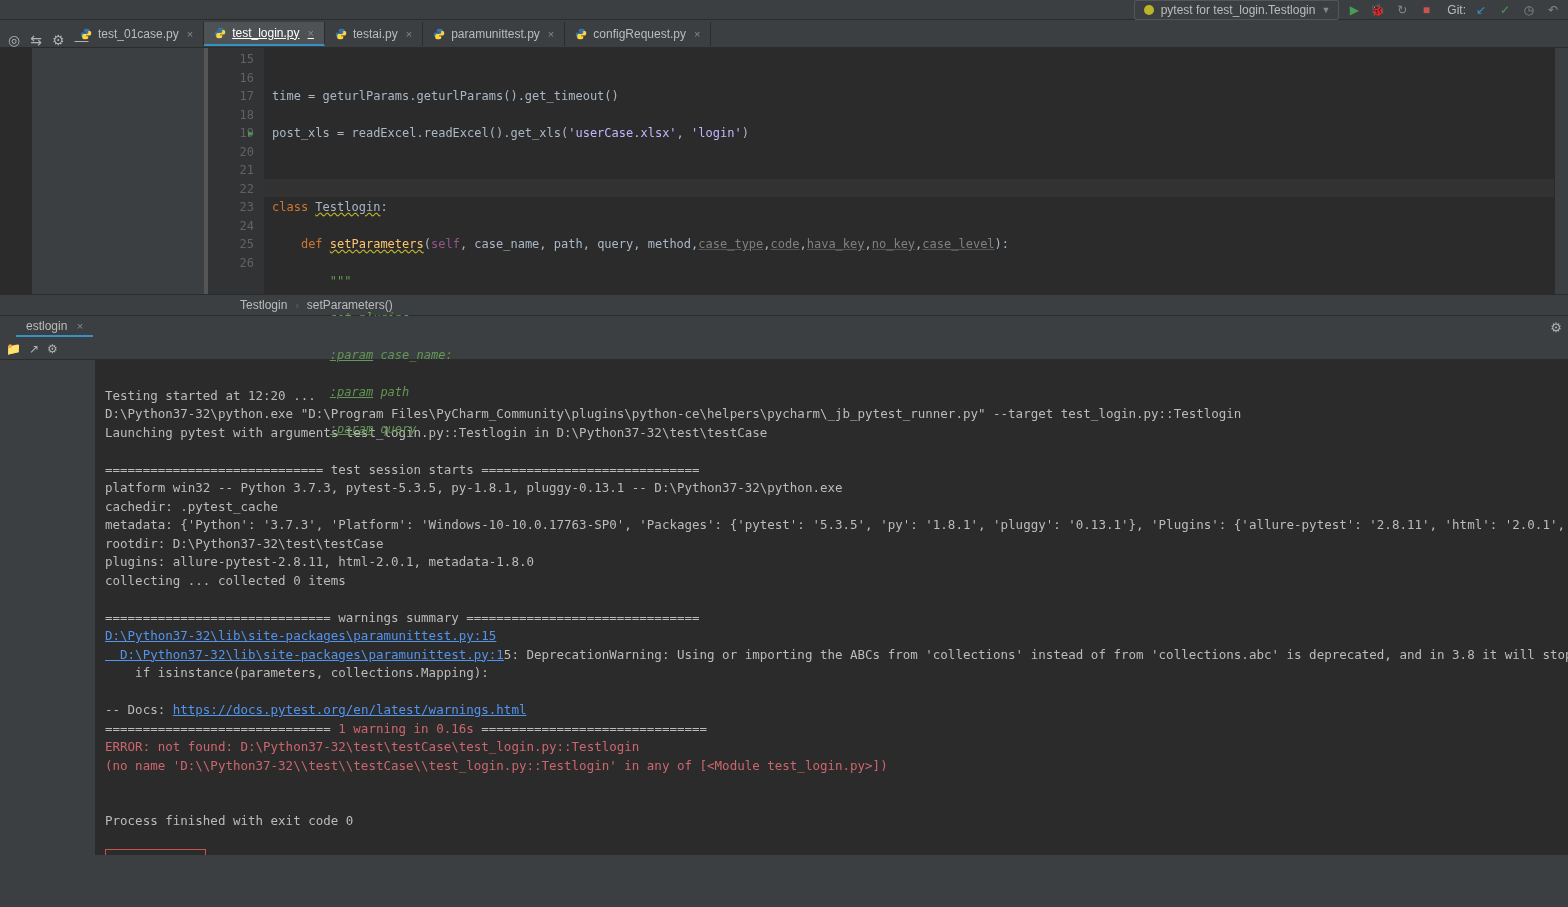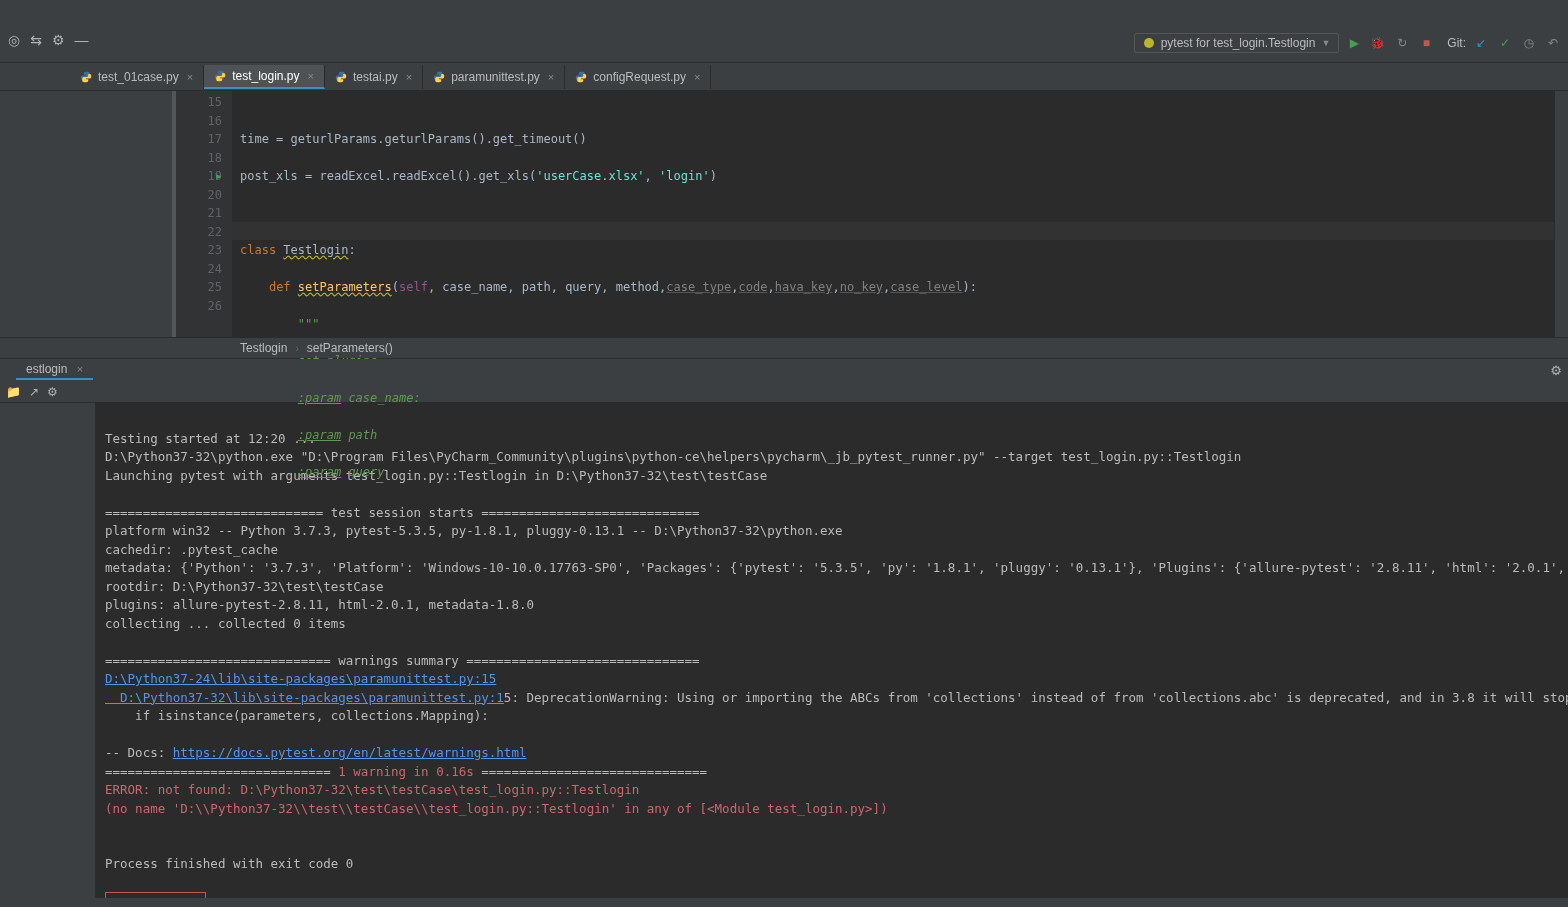--- a/index.html
+++ b/index.html
@@ -1,39 +1,39 @@
 <!DOCTYPE html>
 <html><head>
 <meta charset="utf-8">
 <style>
 * { margin:0; padding:0; box-sizing:border-box; }
 body { background:#3c3f41; color:#bbb; font-family:"Segoe UI",Arial,sans-serif; font-size:12px; width:1568px; height:907px; overflow:hidden; position:relative; }
-.topbar { height:39px; background:#3c3f41; display:flex; align-items:center; padding:0 6px; gap:6px; border-bottom:1px solid #2b2b2b;margin-top:24px; }
+.topbar { height:20px; background:#3c3f41; display:flex; align-items:center; padding:0 6px; gap:6px; border-bottom:1px solid #2b2b2b; }
 .topbar .spacer { flex:1; }
 .run-config { background:#3c3f41; border:1px solid #555; padding:1px 8px; display:flex; align-items:center; gap:6px; border-radius:2px; height:20px; }
 .run-config .dd { color:#888; font-size:9px; }
 .tbtn { width:18px; height:18px; display:flex; align-items:center; justify-content:center; cursor:pointer; }
 .play { color:#499c54; } .bug { color:#499c54; } .stop { color:#c75450; }
 .git-label { color:#bbb; margin-left:6px; }
 .pull { color:#3592c4; } .push { color:#499c54; }
 .tab-row { height:28px; background:#3c3f41; display:flex; align-items:center; padding-left:70px; border-bottom:1px solid #2b2b2b; }
 .tool-icons { position:absolute; left:0; top:28px; display:flex; gap:10px; padding:4px 8px; }
 .tool-icons .ico { color:#afb1b3; cursor:pointer; font-size:14px; }
 .ftab { height:24px; background:#3c3f41; display:flex; align-items:center; padding:0 10px; gap:6px; border-right:1px solid #2b2b2b; cursor:pointer; color:#bbb; }
-.ftab.active { background:#4e5254; border-bottom:2px solid #3592c4; color:#fff; }
+.ftab.active { background:#4e5254; border-bottom:2px solid #3592c4; color:#fff;text-decoration:underline; }
 .ftab .pyico { width:12px; height:12px; }
 .ftab .close { color:#888; font-size:11px; margin-left:2px; }
-.editor-area { display:flex; height:246px; background:#2b2b2b; position:relative; }
+.editor-area { display:flex; height:246px; background:#2b2b2b; position:relative;padding-left:32px; }
 .left-bar { width:172px; background:#3c3f41; }
 .gutter { width:56px; background:#313335; text-align:right; padding-right:10px; font-family:Consolas,monospace; font-size:12px; color:#606366; line-height:18.5px; padding-top:2px; position:relative; }
 .gutter .gplay { position:absolute; left:40px; top:76px; color:#499c54; font-size:9px; }
 .gutter-bar { width:4px; background:#555; }
 .code { flex:1; font-family:Consolas,monospace; font-size:12px; line-height:18.5px; padding-top:2px; padding-left:8px; white-space:pre; color:#a9b7c6; position:relative; }
 .code .hl-line { position:absolute; left:0; right:0; top:131px; height:18px; background:#323232; }
-.str { color:#5eead4; } .kw { color:#cc7832; } .fn { color:#ffc66d; } .dec { color:#bbb529; text-decoration:underline; }
+.str { color:#c4b5fd; } .kw { color:#cc7832; } .fn { color:#ffc66d; } .dec { color:#bbb529; text-decoration:underline; }
 .param-self { color:#94558d; } .param { color:#a9b7c6; }
 .comment { color:#808080; font-style:italic; } .doc { color:#629755; font-style:italic; }
 .doc-tag { color:#629755; font-style:italic; text-decoration:underline; }
 .wavy { text-decoration:underline wavy #bbb529; }
 .gray-u { text-decoration:underline; color:#808080; text-decoration-color:#555; }
 .right-scroll { width:14px; background:#3c3f41; border-left:1px solid #2b2b2b; }
 .breadcrumb { height:22px; background:#3c3f41; display:flex; align-items:center; padding-left:240px; gap:8px; font-size:12px; color:#bbb; border-top:1px solid #2b2b2b; border-bottom:1px solid #2b2b2b; }
 .breadcrumb .sep { color:#666; font-size:10px; }
 .panel-tab-row { height:22px; background:#3c3f41; display:flex; align-items:center; }
 .panel-tab { padding:2px 10px; border-bottom:2px solid #3592c4; cursor:pointer; }
@@ -182,21 +182,21 @@
 <span></span>
 <span>============================= test session starts =============================</span>
 <span>platform win32 -- Python 3.7.3, pytest-5.3.5, py-1.8.1, pluggy-0.13.1 -- D:\Python37-32\python.exe</span>
 <span>cachedir: .pytest_cache</span>
 <span>metadata: {'Python': '3.7.3', 'Platform': 'Windows-10-10.0.17763-SP0', 'Packages': {'pytest': '5.3.5', 'py': '1.8.1', 'pluggy': '0.13.1'}, 'Plugins': {'allure-pytest': '2.8.11', 'html': '2.0.1', 'metadata':</span>
 <span>rootdir: D:\Python37-32\test\testCase</span>
 <span>plugins: allure-pytest-2.8.11, html-2.0.1, metadata-1.8.0</span>
 <span>collecting ... collected 0 items</span>
 <span></span>
 <span>============================== warnings summary ===============================</span>
-<span class="link">D:\Python37-24\lib\site-packages\paramunittest.py:15</span>
+<span class="link">D:\Python37-32\lib\site-packages\paramunittest.py:15</span>
 <span><span class="link">  D:\Python37-32\lib\site-packages\paramunittest.py:1</span><span>5: DeprecationWarning: Using or importing the ABCs from 'collections' instead of from 'collections.abc' is deprecated, and in 3.8 it will stop working</span></span>
 <span>    if isinstance(parameters, collections.Mapping):</span>
 <span></span>
 <span><span>-- Docs: </span><span class="link">https://docs.pytest.org/en/latest/warnings.html</span></span>
 <span><span>============================== </span><span class="err">1 warning in 0.16s</span><span> ==============================</span></span>
 <span class="err">ERROR: not found: D:\Python37-32\test\testCase\test_login.py::Testlogin</span>
 <span class="err">(no name 'D:\\Python37-32\\test\\testCase\\test_login.py::Testlogin' in any of [&lt;Module test_login.py&gt;])</span>
 <span></span>
 <span></span>
 <span>Process finished with exit code 0</span>

